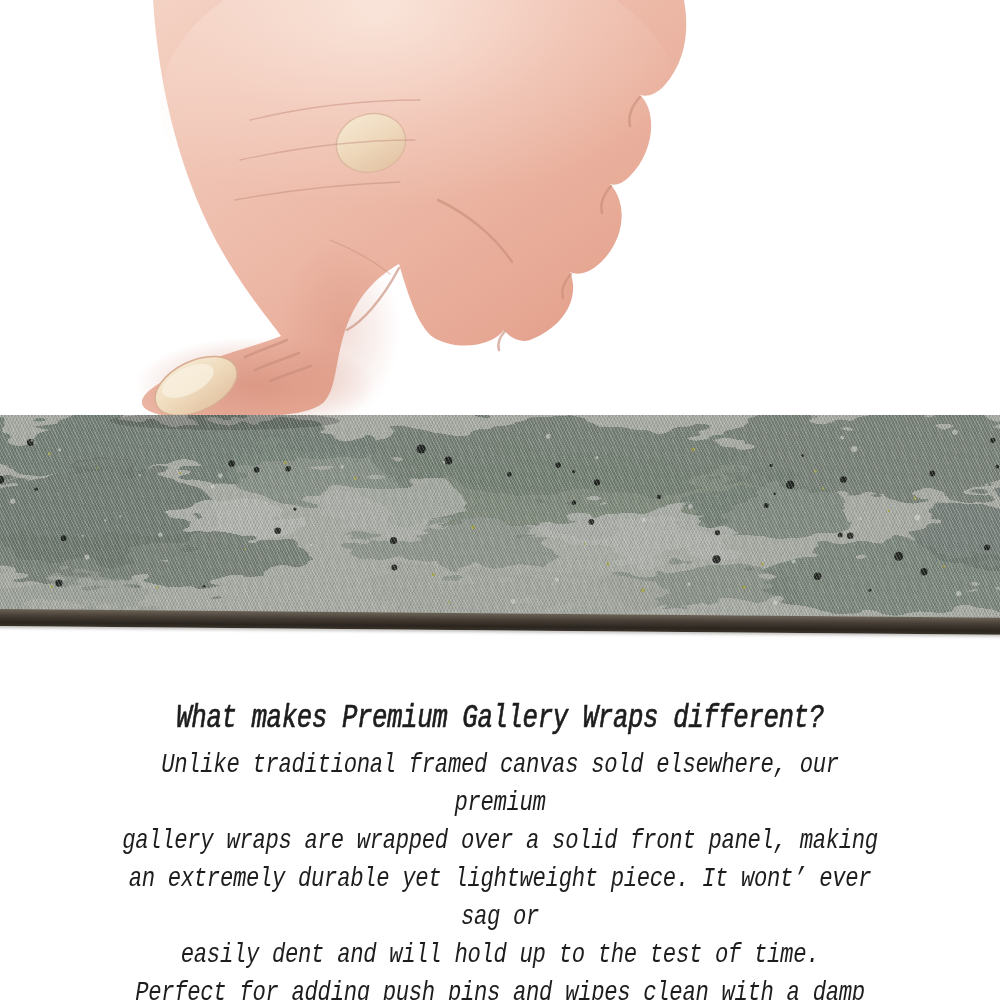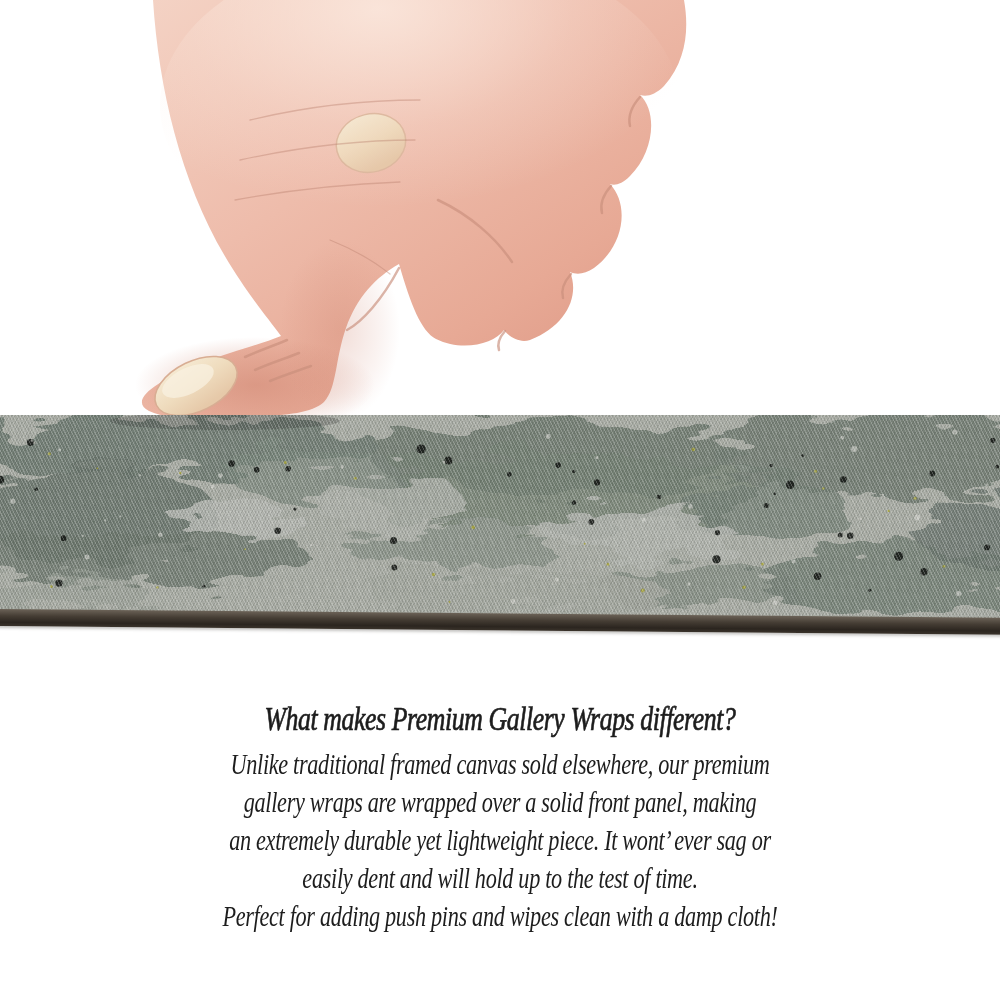--- a/index.html
+++ b/index.html
@@ -1,19 +1,19 @@
 <!DOCTYPE html>
 <html><head>
 <meta charset="utf-8">
 <style>
   html,body{margin:0;padding:0;background:#ffffff;}
   .stage{
     position:relative;width:1000px;height:1000px;margin:0 auto;
     background:#ffffff;overflow:hidden;
-    font-family:Liberation Serif, serif;
+    font-family:Liberation Mono, monospace;
   }
   
   .hand-svg{position:absolute;left:0;top:0;width:1000px;height:430px;display:block;}
   
   .canvas-strip{position:absolute;left:0;top:415px;width:1000px;height:207px;}
   .strip-svg{position:absolute;inset:0;display:block;}
   .weave-overlay{
     position:absolute;inset:0;pointer-events:none;
     background:
       repeating-linear-gradient(64deg, rgba(255,255,255,.22) 0px, rgba(255,255,255,.22) 1px, rgba(0,0,0,0) 1px, rgba(0,0,0,0) 3px),

